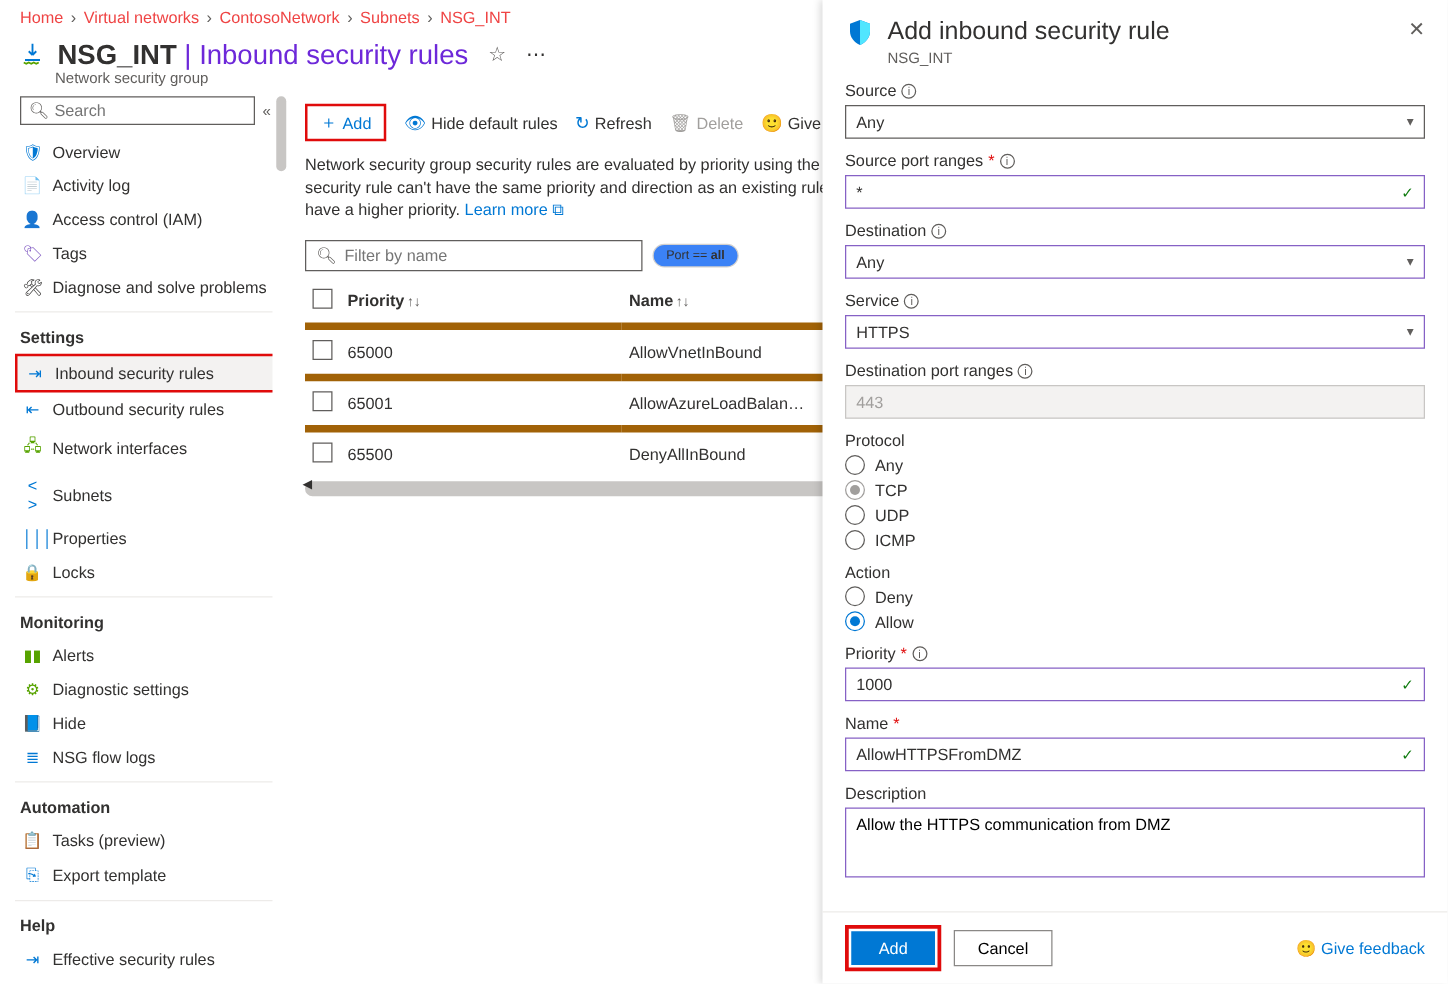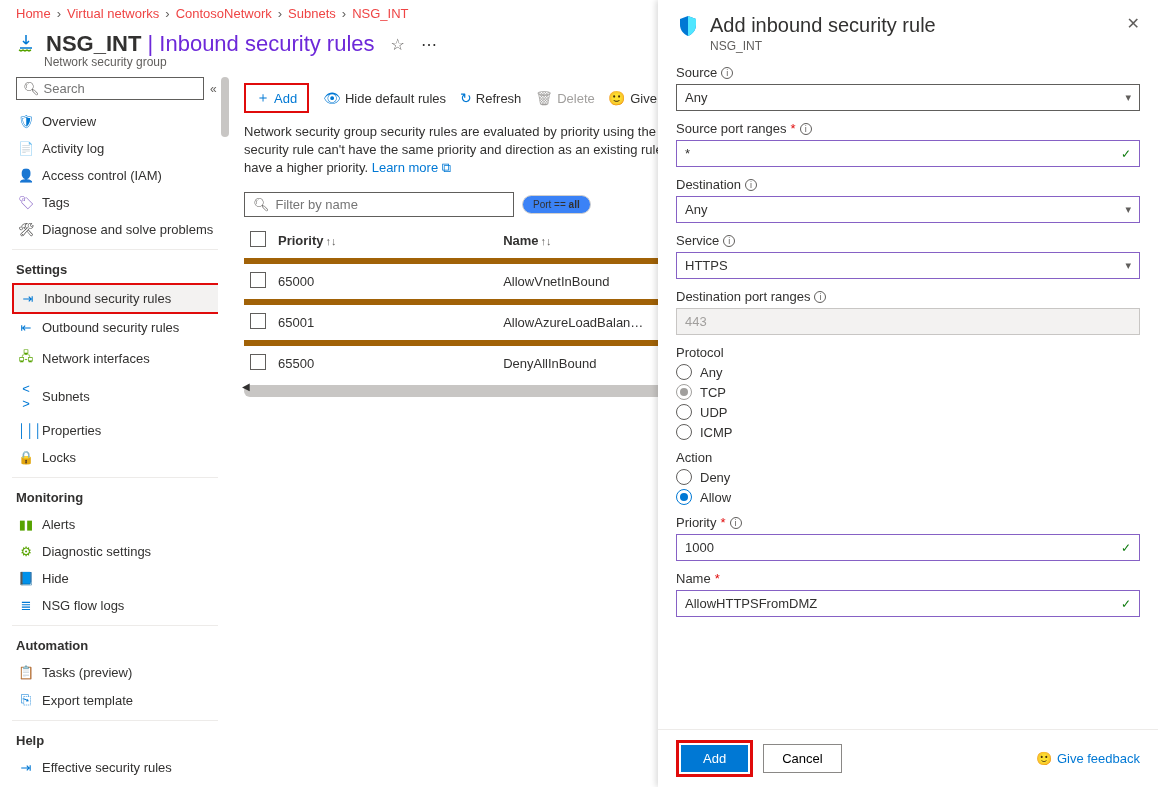--- a/index.html
+++ b/index.html
@@ -411,20 +411,24 @@
       <div class="field-label">
           <span>Name</span>
           <span class="req">*</span>
         </div>
       <div class="select valid">
           <span>AllowHTTPSFromDMZ</span>
           <span class="chk-ico">✓</span>
         </div>
     </div>
 
+    <div class="field">
+      <div class="field-label">Description</div>
+      <textarea class="tarea valid" style="">Allow the HTTPS communication from DMZ</textarea>
+    </div>
 
   </div>
   <div class="pane-footer">
     <span class="btn-primary-wrap"><button class="btn-primary">Add</button></span>
     <button class="btn-default">Cancel</button>
     <span class="feedback-link">
         <span>🙂</span>
         <span>Give feedback</span>
       </span>
   </div>

